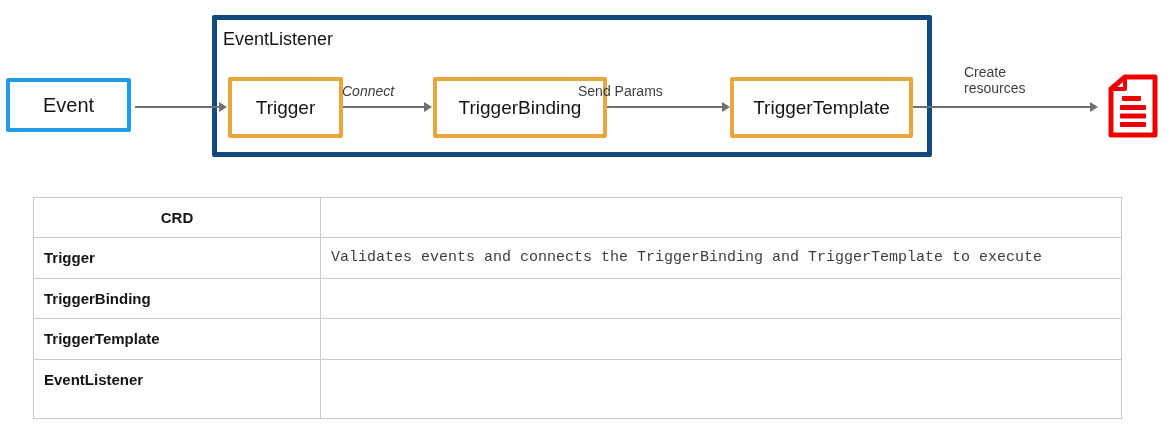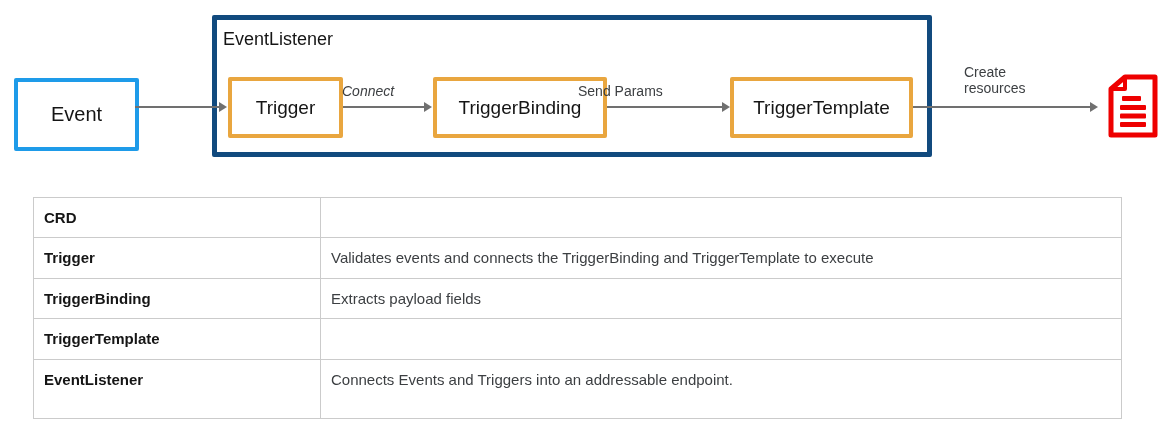--- a/index.html
+++ b/index.html
@@ -17,21 +17,21 @@
   body{
     width:1170px;height:440px;background:#ffffff;position:relative;
     font-family:"Liberation Sans","DejaVu Sans",sans-serif;overflow:hidden;
   }
   .abs{position:absolute;}
   
   .node-box{
     position:absolute;background:#ffffff;display:flex;align-items:center;justify-content:center;
     color:var(--label-text);font-size:19px;border-radius:2px;
   }
-  .event-box{left:14px;top:78px;width:125px;height:73px;border:4px solid var(--event-border);font-size:20px;}
+  .event-box{left:6px;top:78px;width:125px;height:54px;border:4px solid var(--event-border);font-size:20px;}
   .listener-container{
     position:absolute;left:212px;top:15px;width:720px;height:142px;
     border:5px solid var(--listener-border);border-radius:2px;background:transparent;
   }
   .listener-label{position:absolute;left:223px;top:29px;font-size:18px;color:var(--label-text);}
   .trigger-box{left:228px;top:77px;width:115px;height:61px;border:4px solid var(--node-border);}
   .triggerbinding-box{left:433px;top:77px;width:174px;height:61px;border:4px solid var(--node-border);}
   .triggertemplate-box{left:730px;top:77px;width:183px;height:61px;border:4px solid var(--node-border);}
   
   .arrow{position:absolute;height:2px;background:var(--arrow);top:106px;}
@@ -54,23 +54,23 @@
   
   .crd-table{
     position:absolute;left:33px;top:197px;width:1089px;
     border:1px solid var(--table-border);background:#ffffff;
   }
   .t-row{display:flex;border-bottom:1px solid var(--table-border);}
   .t-row:last-child{border-bottom:none;}
   .t-cell{padding:11px 10px 0 10px;font-size:15px;}
   .t-col1{width:287px;flex:0 0 287px;border-right:1px solid var(--table-border);}
   .t-col2{flex:1;}
-  .t-head{font-weight:bold;color:var(--label-text);}
+  .t-head{font-weight:bold;color:var(--label-text);text-align:center;}
   .t-crd{font-weight:bold;color:var(--label-text);}
-  .t-desc{color:var(--description-text);}
+  .t-desc{color:var(--description-text);font-family:Liberation Mono, monospace;}
   .row-h{height:40px;}
   .row-1{height:41px;}
   .row-2{height:40px;}
   .row-3{height:41px;}
   .row-4{height:58px;}
 </style>
 </head>
 <body>
 
 <div class="abs" style="left:0;top:0;width:1170px;height:180px;">
@@ -119,25 +119,23 @@
     <div class="t-cell t-col1 t-head">CRD</div>
   </div>
 
   <div class="t-row row-1">
     <div class="t-cell t-col1 t-crd">Trigger</div>
     <div class="t-cell t-col2 t-desc">Validates events and connects the TriggerBinding and TriggerTemplate to execute</div>
   </div>
 
   <div class="t-row row-2">
     <div class="t-cell t-col1 t-crd">TriggerBinding</div>
-    <div class="t-cell t-col2 t-desc">Extracts payload fields</div>
   </div>
 
   <div class="t-row row-3">
     <div class="t-cell t-col1 t-crd">TriggerTemplate</div>
   </div>
 
   <div class="t-row row-4">
     <div class="t-cell t-col1 t-crd">EventListener</div>
-    <div class="t-cell t-col2 t-desc">Connects Events and Triggers into an addressable endpoint.</div>
   </div>
 
 </div>
 
 </body></html>

